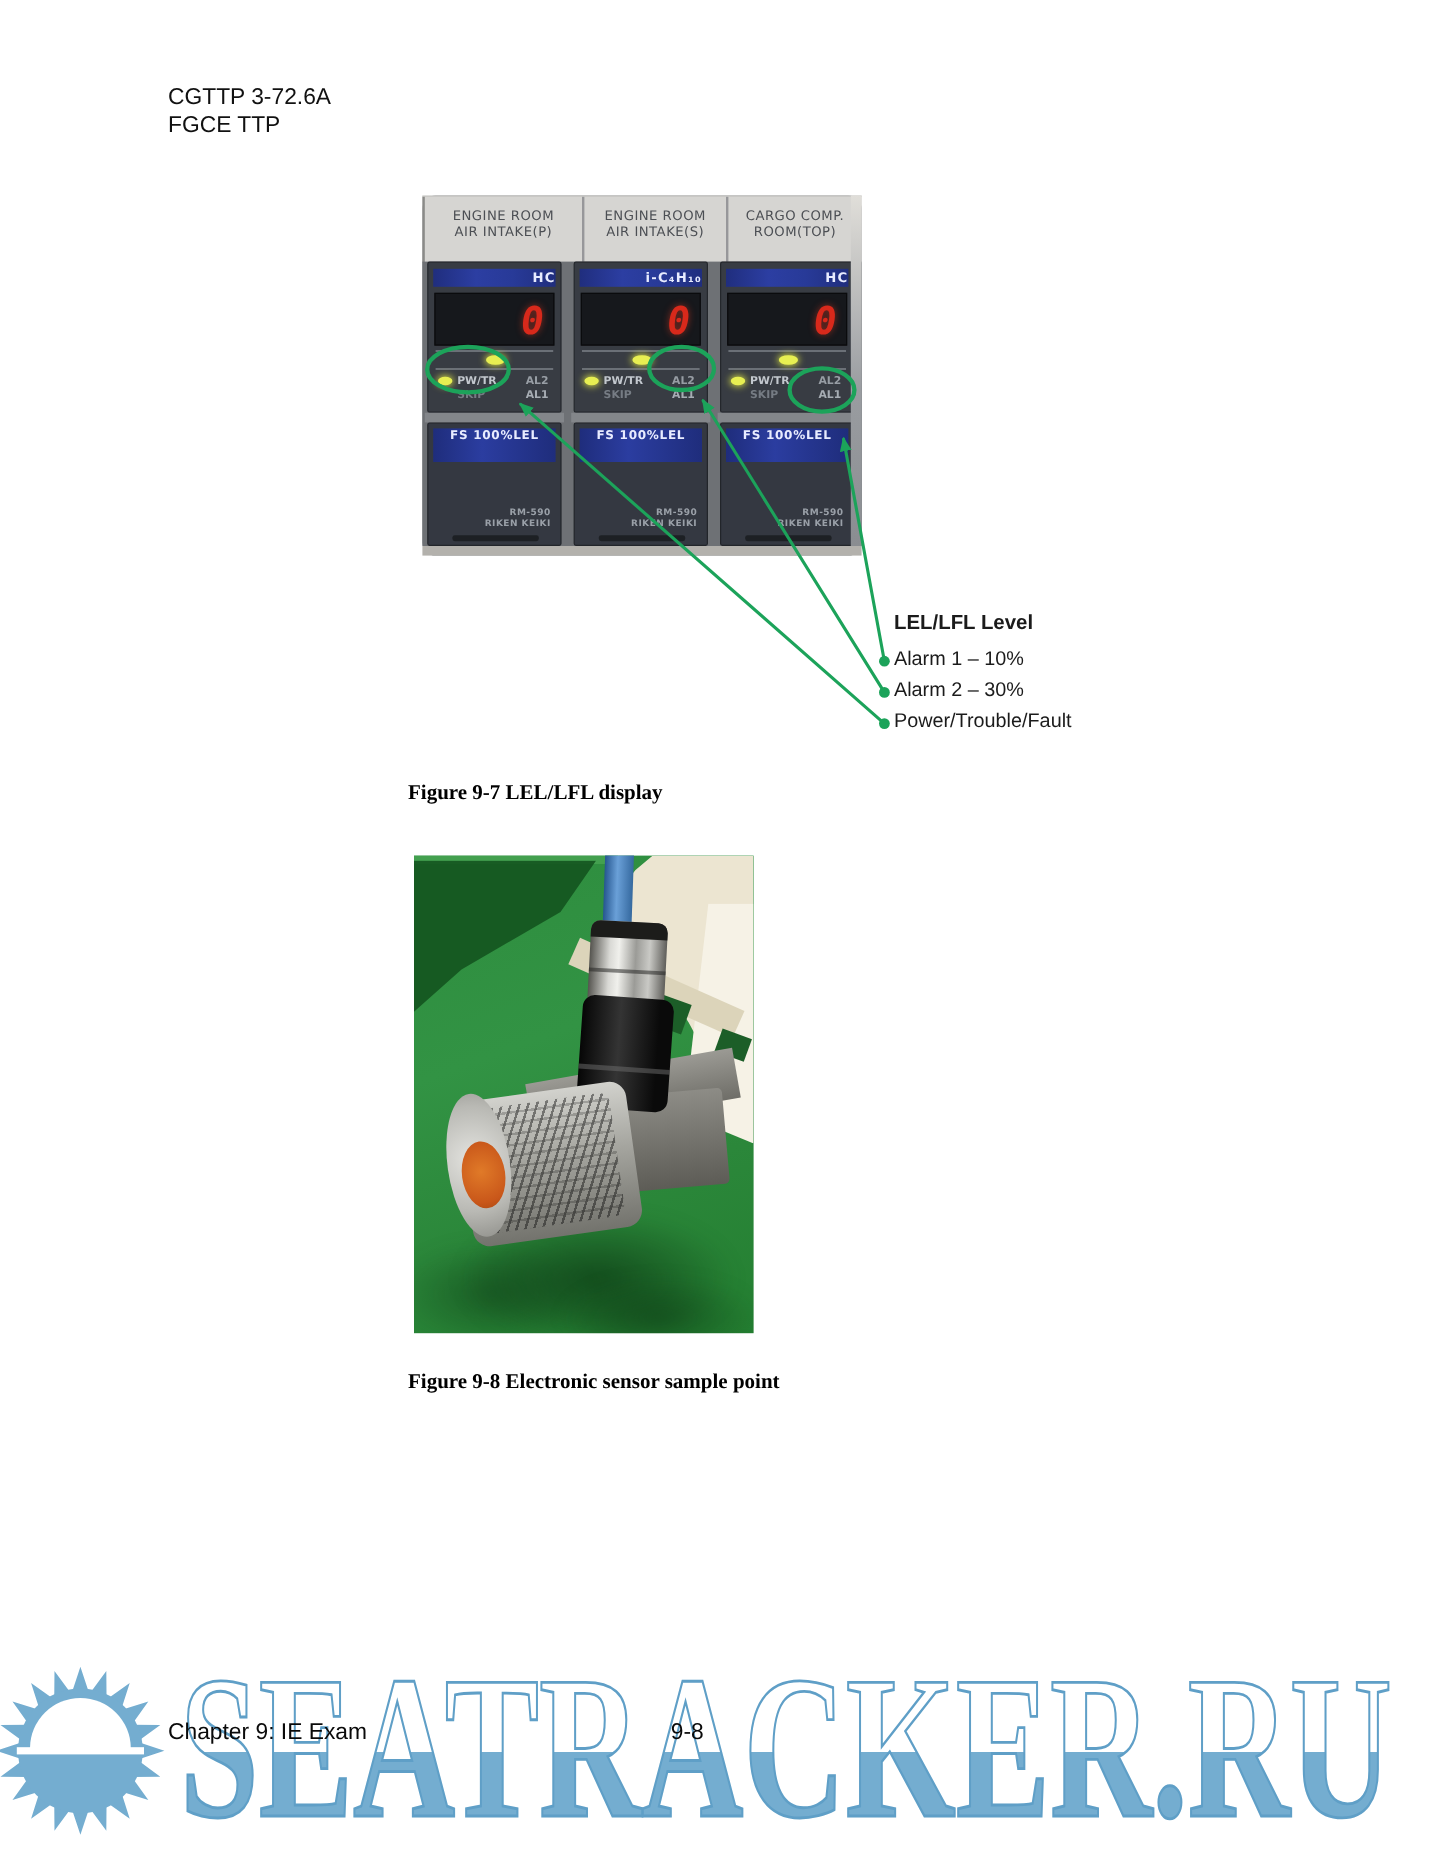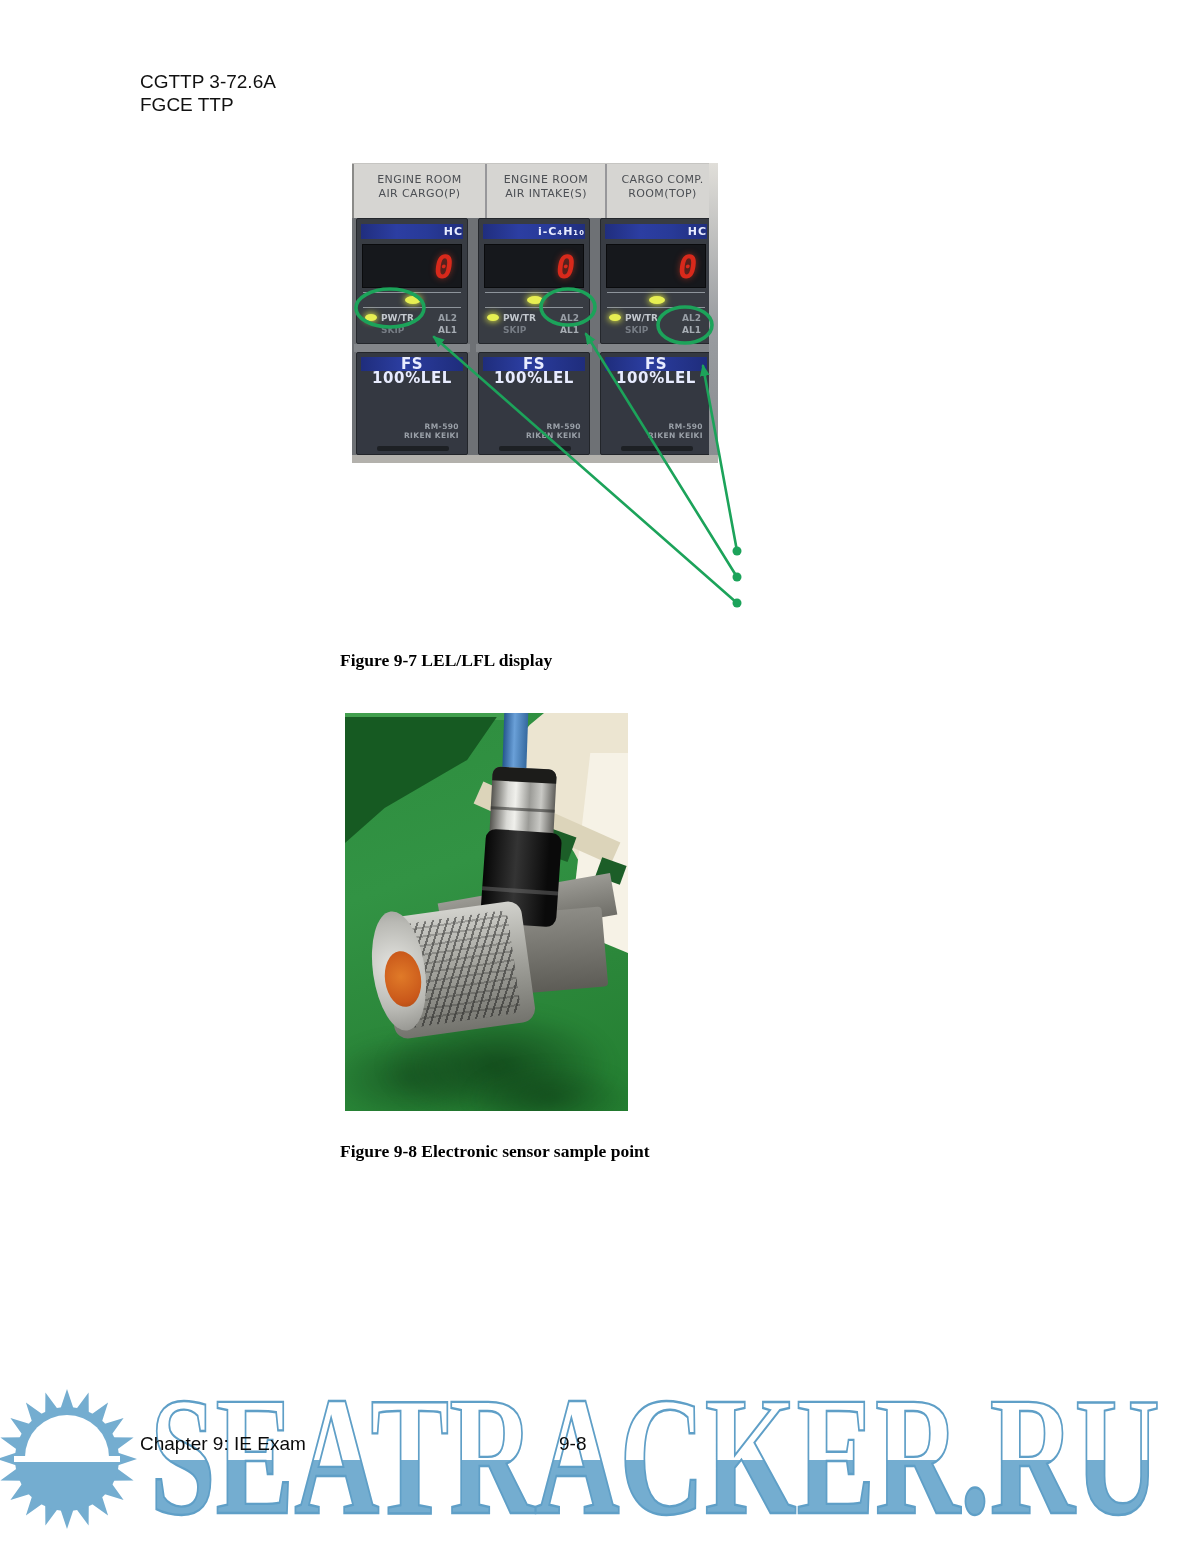--- a/index.html
+++ b/index.html
@@ -53,24 +53,24 @@
   .led-small{position:absolute;left:8px;top:3px;width:12px;height:7px;}
   .plbl{position:absolute;font-family:"DejaVu Sans",sans-serif;font-weight:bold;
         font-size:9px;line-height:14px;}
   .lbl-pwtr{left:24px;color:#c3c8ce;}
   .lbl-al2{right:12px;color:#979da4;}
   .lbl-skip{left:24px;color:#767c84;}
   .lbl-al1{right:12px;color:#a6acb3;}
   .u-rail{position:absolute;left:-2px;top:126px;width:116px;height:8px;background:#83868a;}
   .u-bottom{position:absolute;left:0;top:134px;width:112px;height:103px;background:#343841;
             border:1px solid #22252a;box-sizing:border-box;border-radius:2px;}
-  .range-strip{position:absolute;left:4px;right:4px;top:4px;height:14px;
+  .range-strip{position:absolute;left:4px;right:4px;top:4px;height:28px;
                background:linear-gradient(90deg,#1f2d7c,#2b3da0 40%,#1f2d7c);
                color:#e8ecff;font-family:"DejaVu Sans",sans-serif;font-weight:bold;
-               font-size:15px;line-height:14px;text-align:center;letter-spacing:.6px;}
+               font-size:10px;line-height:14px;text-align:center;letter-spacing:.6px;}
   .model{position:absolute;right:8px;bottom:14px;text-align:right;
          font-family:"DejaVu Sans",sans-serif;font-weight:bold;font-size:7.5px;
          line-height:9px;color:#9aa0a8;letter-spacing:.4px;}
   .u-handle{position:absolute;left:20px;bottom:3px;width:72px;height:5px;background:#1d2024;
             border-radius:2px;}
 
   
   .anno-svg{position:absolute;left:340px;top:160px;width:430px;height:470px;
             pointer-events:none;}
 
@@ -145,21 +145,21 @@
 
   <div class="doc-header">
     <div>CGTTP 3-72.6A</div>
     <div>FGCE TTP</div>
   </div>
 
   <div class="photo-panel">
     <div class="ph-header">
       <div class="ph-cell c1">
         <span>ENGINE ROOM</span><br>
-        <span>AIR CARGO(P)</span>
+        <span>AIR INTAKE(P)</span>
       </div>
       <div class="ph-cell c2">
         <span>ENGINE ROOM</span><br>
         <span>AIR INTAKE(S)</span>
       </div>
       <div class="ph-cell c3">
         <span>CARGO COMP.</span><br>
         <span>ROOM(TOP)</span>
       </div>
     </div>
@@ -277,20 +277,26 @@
       <line x1="397" y1="417" x2="246" y2="174"></line>
       <line x1="397" y1="443" x2="94" y2="177"></line>
     </g>
     <g fill="#1ca35a">
       <circle cx="397" cy="391" r="4.5"></circle>
       <circle cx="397" cy="417" r="4.5"></circle>
       <circle cx="397" cy="443" r="4.5"></circle>
     </g>
   </svg>
 
+  <div class="legend">
+    <div class="lg-title">LEL/LFL Level</div>
+    <div class="lg-item">Alarm 1 – 10%</div>
+    <div class="lg-item">Alarm 2 – 30%</div>
+    <div class="lg-item">Power/Trouble/Fault</div>
+  </div>
 
   <div class="fig-caption cap1">Figure 9-7 LEL/LFL display</div>
 
   <div class="photo-sensor">
     <div class="ps-topstrip"></div>
     <div class="ps-wall-dark"></div>
     <div class="ps-wall-cream"></div>
     <div class="ps-pillar"></div>
     <div class="ps-beam"></div>
     <div class="ps-wallpatch1"></div>

